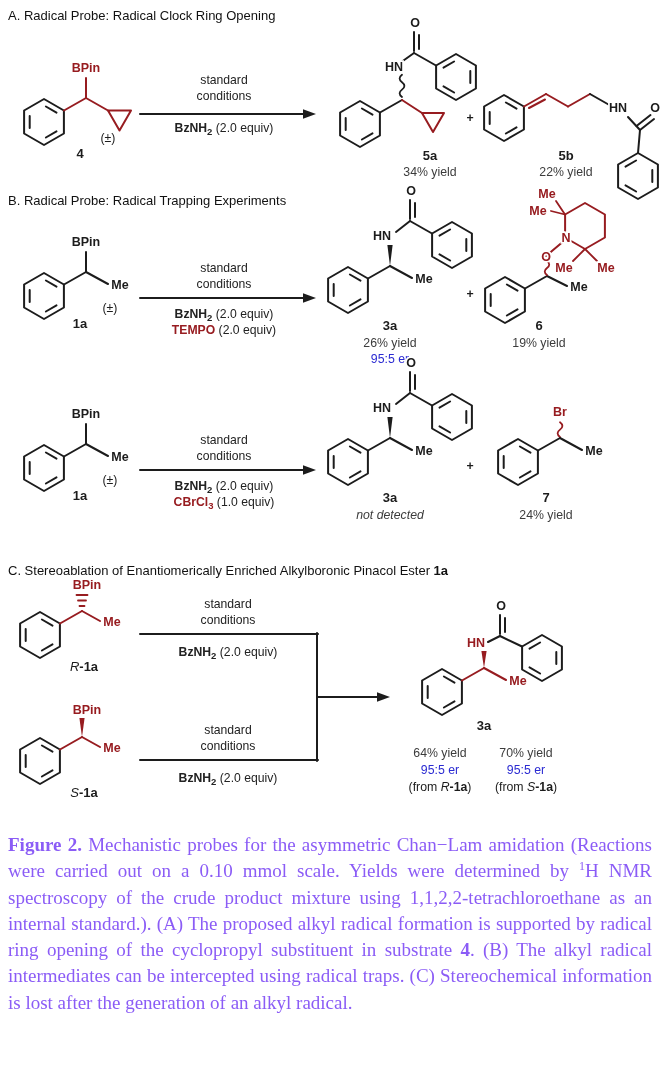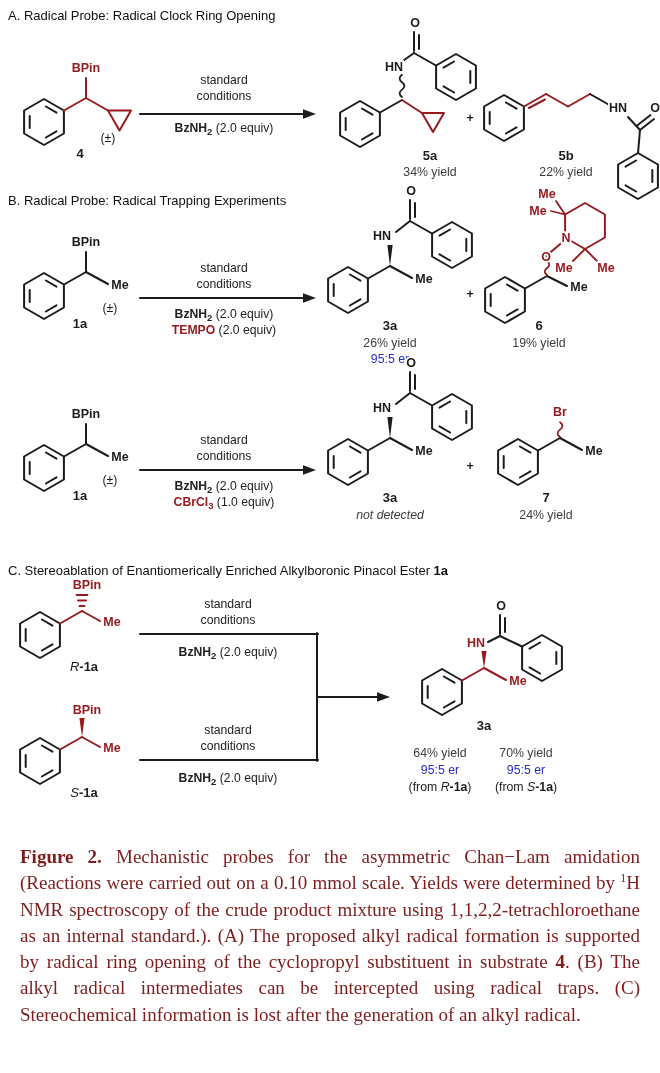--- a/index.html
+++ b/index.html
@@ -19,22 +19,22 @@
   .sub{font-size:9.5px;}
   .redt{fill:#971c20;}
   
   .bk{stroke:#1c1c1c;stroke-width:2;fill:none;stroke-linecap:round;stroke-linejoin:round;}
   .rd{stroke:#971c20;stroke-width:2;fill:none;stroke-linecap:round;stroke-linejoin:round;}
   .wedgebk{fill:#1c1c1c;stroke:none;}
   .wedgerd{fill:#971c20;stroke:none;}
   .headbk{fill:#1c1c1c;stroke:none;}
   .thin{stroke-width:1.8;}
   
-  .caption{margin:12px;padding:16px 8px 0 8px;font-family:"Liberation Serif",serif;
-           font-size:19px;line-height:1.38;text-align:justify;color:#7f1d1d;}
+  .caption{margin:0;padding:16px 8px 0 8px;font-family:"Liberation Serif",serif;
+           font-size:19px;line-height:1.38;text-align:justify;color:#8b5cf6;}
   .cap-bold{font-weight:bold;}
   .caption sup{font-size:12px;}
 </style>
 </head>
 <body>
 
 <svg width="660" height="816" viewBox="0 0 660 816">
 
   <text class="hdr" x="8" y="20">A. Radical Probe: Radical Clock Ring Opening</text>
 

